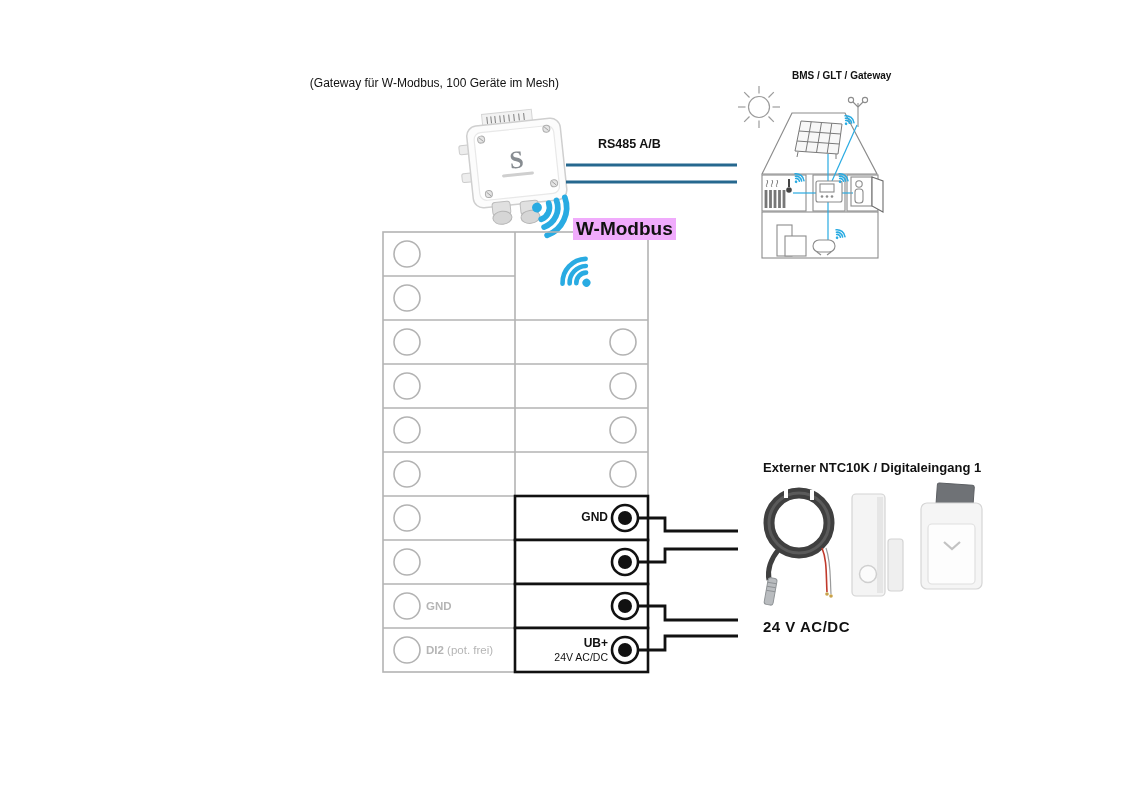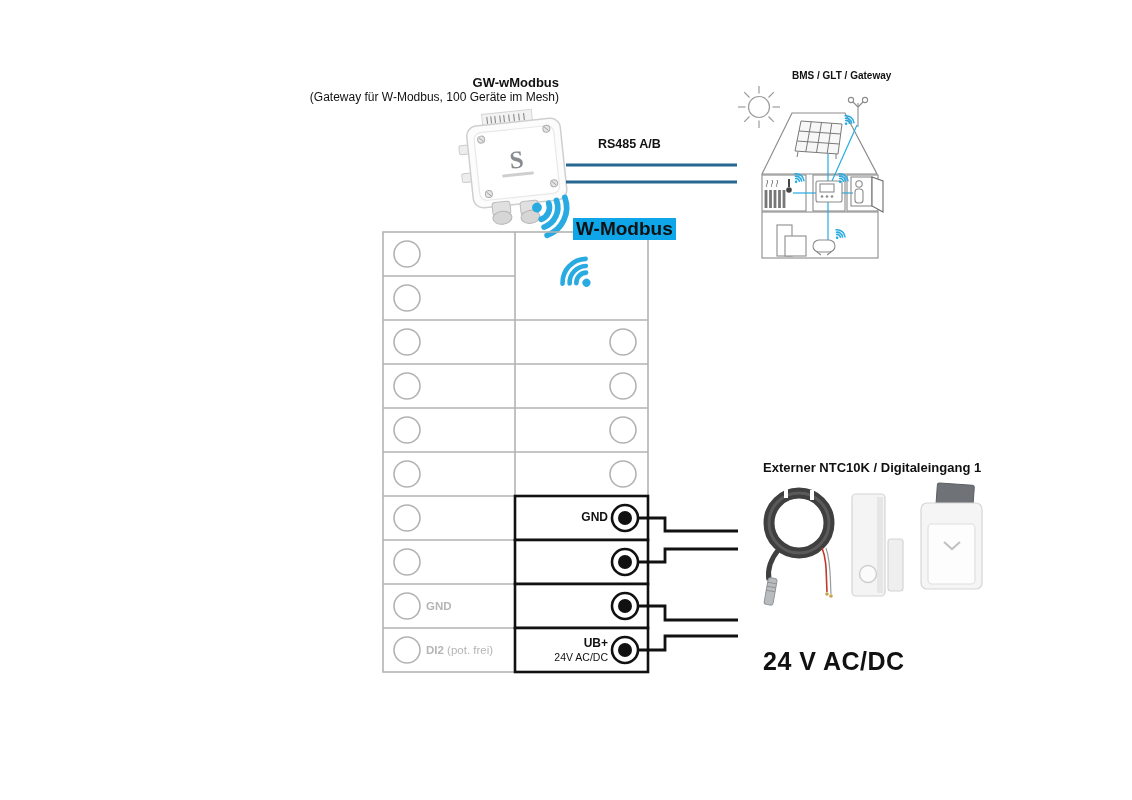--- a/index.html
+++ b/index.html
@@ -5,23 +5,23 @@
   html,body{margin:0;padding:0;background:#fff;}
   .canvas{position:relative;width:1132px;height:800px;background:#ffffff;
           font-family:"Liberation Sans",sans-serif;overflow:hidden;}
   svg.layer{position:absolute;left:0;top:0;}
   .lbl{position:absolute;color:#111;white-space:nowrap;z-index:3;}
   .headerBlock{left:259px;top:76px;width:300px;text-align:right;line-height:14px;}
   .headerTitle{font-weight:bold;font-size:13px;color:#111;}
   .headerSub{font-size:12px;color:#111;margin-top:0;}
   .rs485Lbl{left:598px;top:137px;width:171px;text-align:left;font-weight:bold;font-size:12.5px;}
   .bmsLbl{left:792px;top:70px;font-weight:bold;font-size:10px;}
-  .wmodbusLbl{left:573px;top:218px;font-weight:bold;font-size:19px;background:#0ea5e9;padding:0 3px;}
+  .wmodbusLbl{left:573px;top:218px;font-weight:bold;font-size:19px;background:#f0abfc;padding:0 3px;}
   .externalLbl{left:763px;top:460px;font-weight:bold;font-size:13px;}
-  .supplyLbl{left:763px;top:618px;font-weight:bold;font-size:25px;letter-spacing:0.5px;margin-top:29px;}
+  .supplyLbl{left:763px;top:618px;font-weight:bold;font-size:15px;letter-spacing:0.5px;}
   .cellLbl{position:absolute;left:520px;width:88px;height:44px;display:flex;flex-direction:column;
            justify-content:center;align-items:flex-end;text-align:right;line-height:1.15;z-index:3;color:#111;}
   .cellTitle{font-weight:bold;font-size:12px;}
   .cellSub{font-size:10.5px;}
   .grayLbl{position:absolute;left:426px;height:44px;display:flex;align-items:center;
            color:#b5b5b5;font-size:11.5px;z-index:3;white-space:pre;}
   .grayBold{font-weight:bold;}
 </style>
 </head>
 <body>
@@ -284,21 +284,20 @@
       <g transform="rotate(4 953 505)">
         <rect x="936" y="484" width="37" height="46" rx="2" fill="#6f7276" stroke="#5c5f63"></rect>
       </g>
       <rect x="921" y="503" width="61" height="86" rx="6" fill="#f5f5f5" stroke="#d6d6d6" stroke-width="1.2"></rect>
       <rect x="928" y="524" width="47" height="60" rx="4" fill="#fdfdfd" stroke="#e0e0e0" stroke-width="1.2"></rect>
       <path d="M944,542 l8,7 l8,-7" fill="none" stroke="#c2c2c2" stroke-width="2.2"></path>
     </g>
   </svg>
 
   <div class="lbl headerBlock">
-    <div class="headerTitle">GW-wModbus</div>
     <div class="headerSub">(Gateway für W-Modbus, 100 Geräte im Mesh)</div>
   </div>
 
   <div class="lbl rs485Lbl">RS485 A/B</div>
 
   <div class="lbl bmsLbl">BMS / GLT / Gateway</div>
 
   <div class="lbl wmodbusLbl">W-Modbus</div>
 
   <div class="lbl externalLbl">Externer NTC10K / Digitaleingang 1</div>

